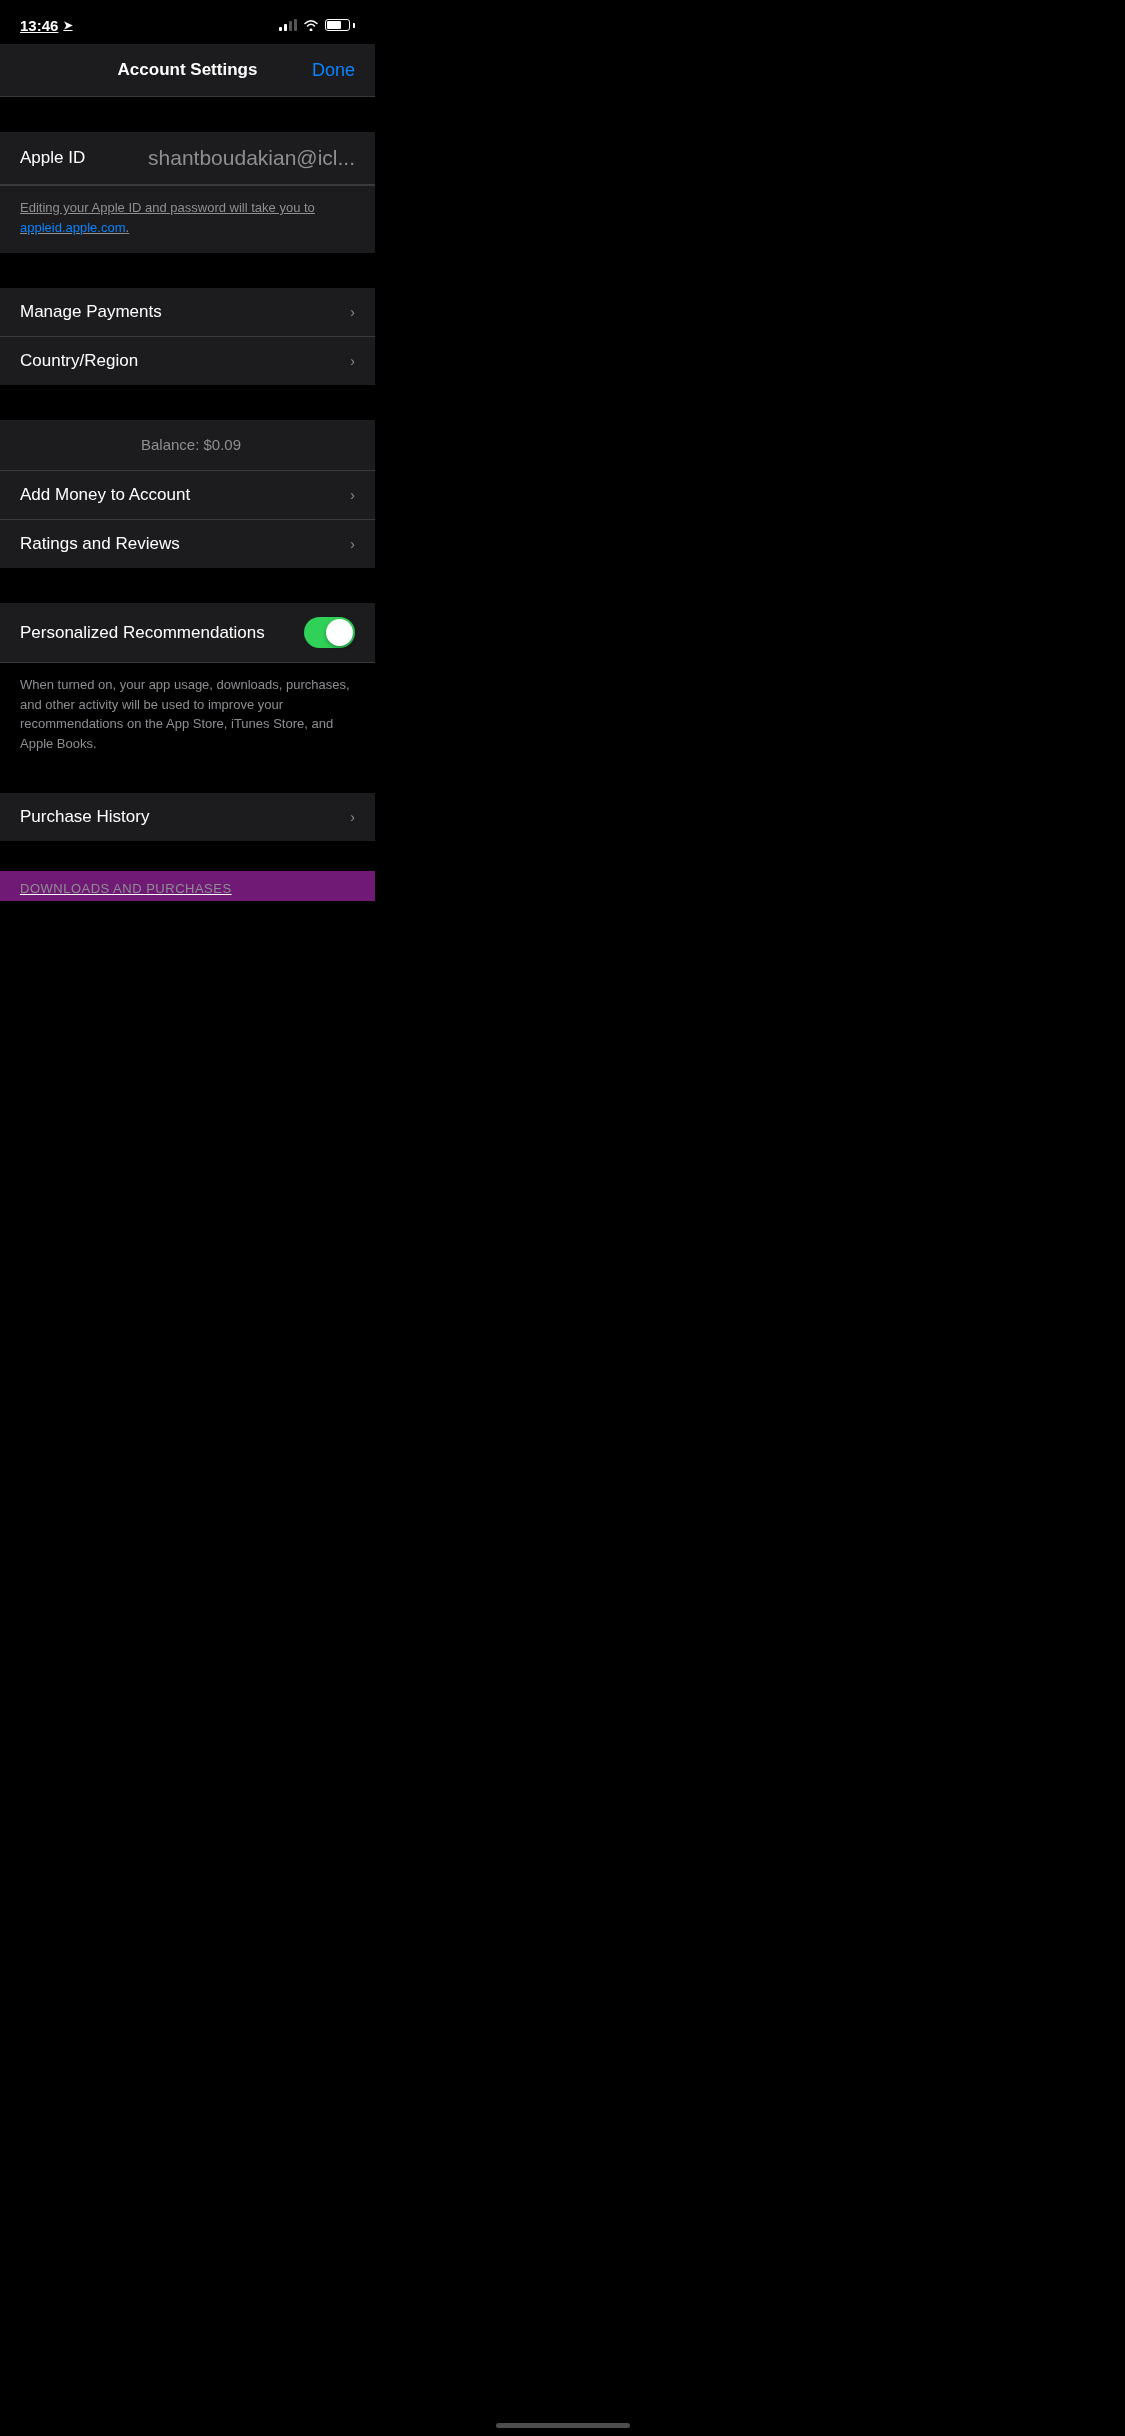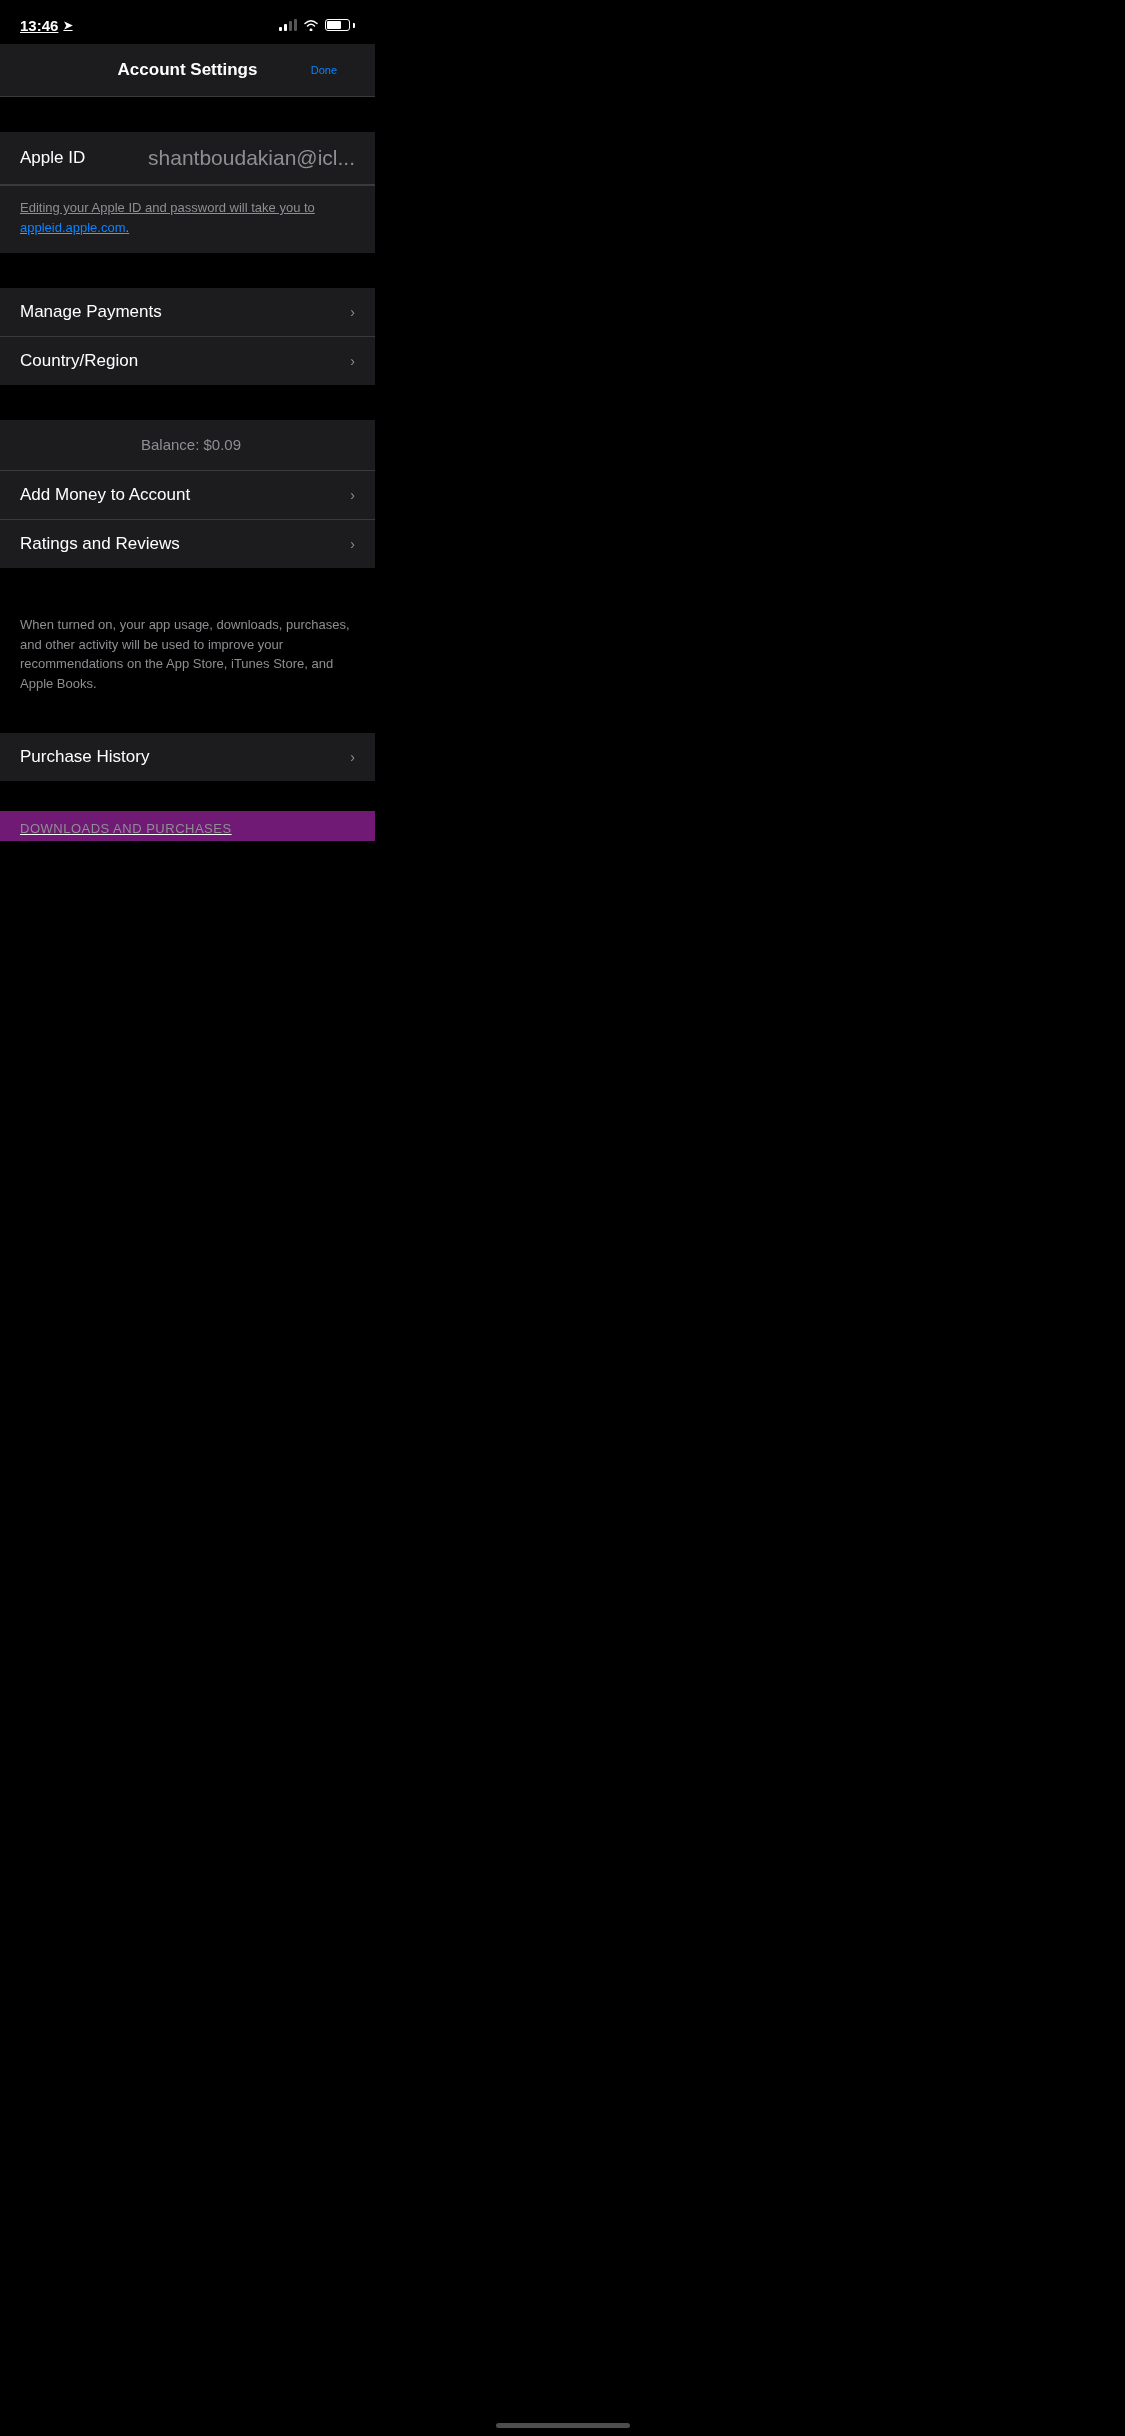--- a/index.html
+++ b/index.html
@@ -98,22 +98,22 @@
     }
 
     .nav-title {
       font-size: 17px;
       font-weight: 700;
       color: #fff;
     }
 
     .nav-done {
       position: absolute;
-      right: 38px;
-      font-size: 11px;
+      right: 20px;
+      font-size: 18px;
       color: #0a84ff;
       cursor: pointer;
     }
 
     
     .section-spacer {
       background: #000;
       height: 35px;
     }
 
@@ -362,20 +362,28 @@
     <span class="row-label">Ratings and Reviews</span>
     <div class="row-right">
       <span class="chevron">›</span>
     </div>
   </div>
 </div>
 
 <div class="section-spacer"></div>
 
 <div class="prefs-section">
+  <div class="prefs-row">
+    <span class="row-label">Personalized Recommendations</span>
+    <div class="toggle-container">
+      <div class="toggle-track">
+        <div class="toggle-thumb"></div>
+      </div>
+    </div>
+  </div>
   <div class="prefs-description">
     <span class="prefs-description-text">When turned on, your app usage, downloads, purchases, and other activity will be used to improve your recommendations on the App Store, iTunes Store, and Apple Books.</span>
   </div>
 </div>
 
 <div class="section-spacer-small"></div>
 
 <div class="settings-group">
   <div class="settings-row">
     <span class="row-label">Purchase History</span>

